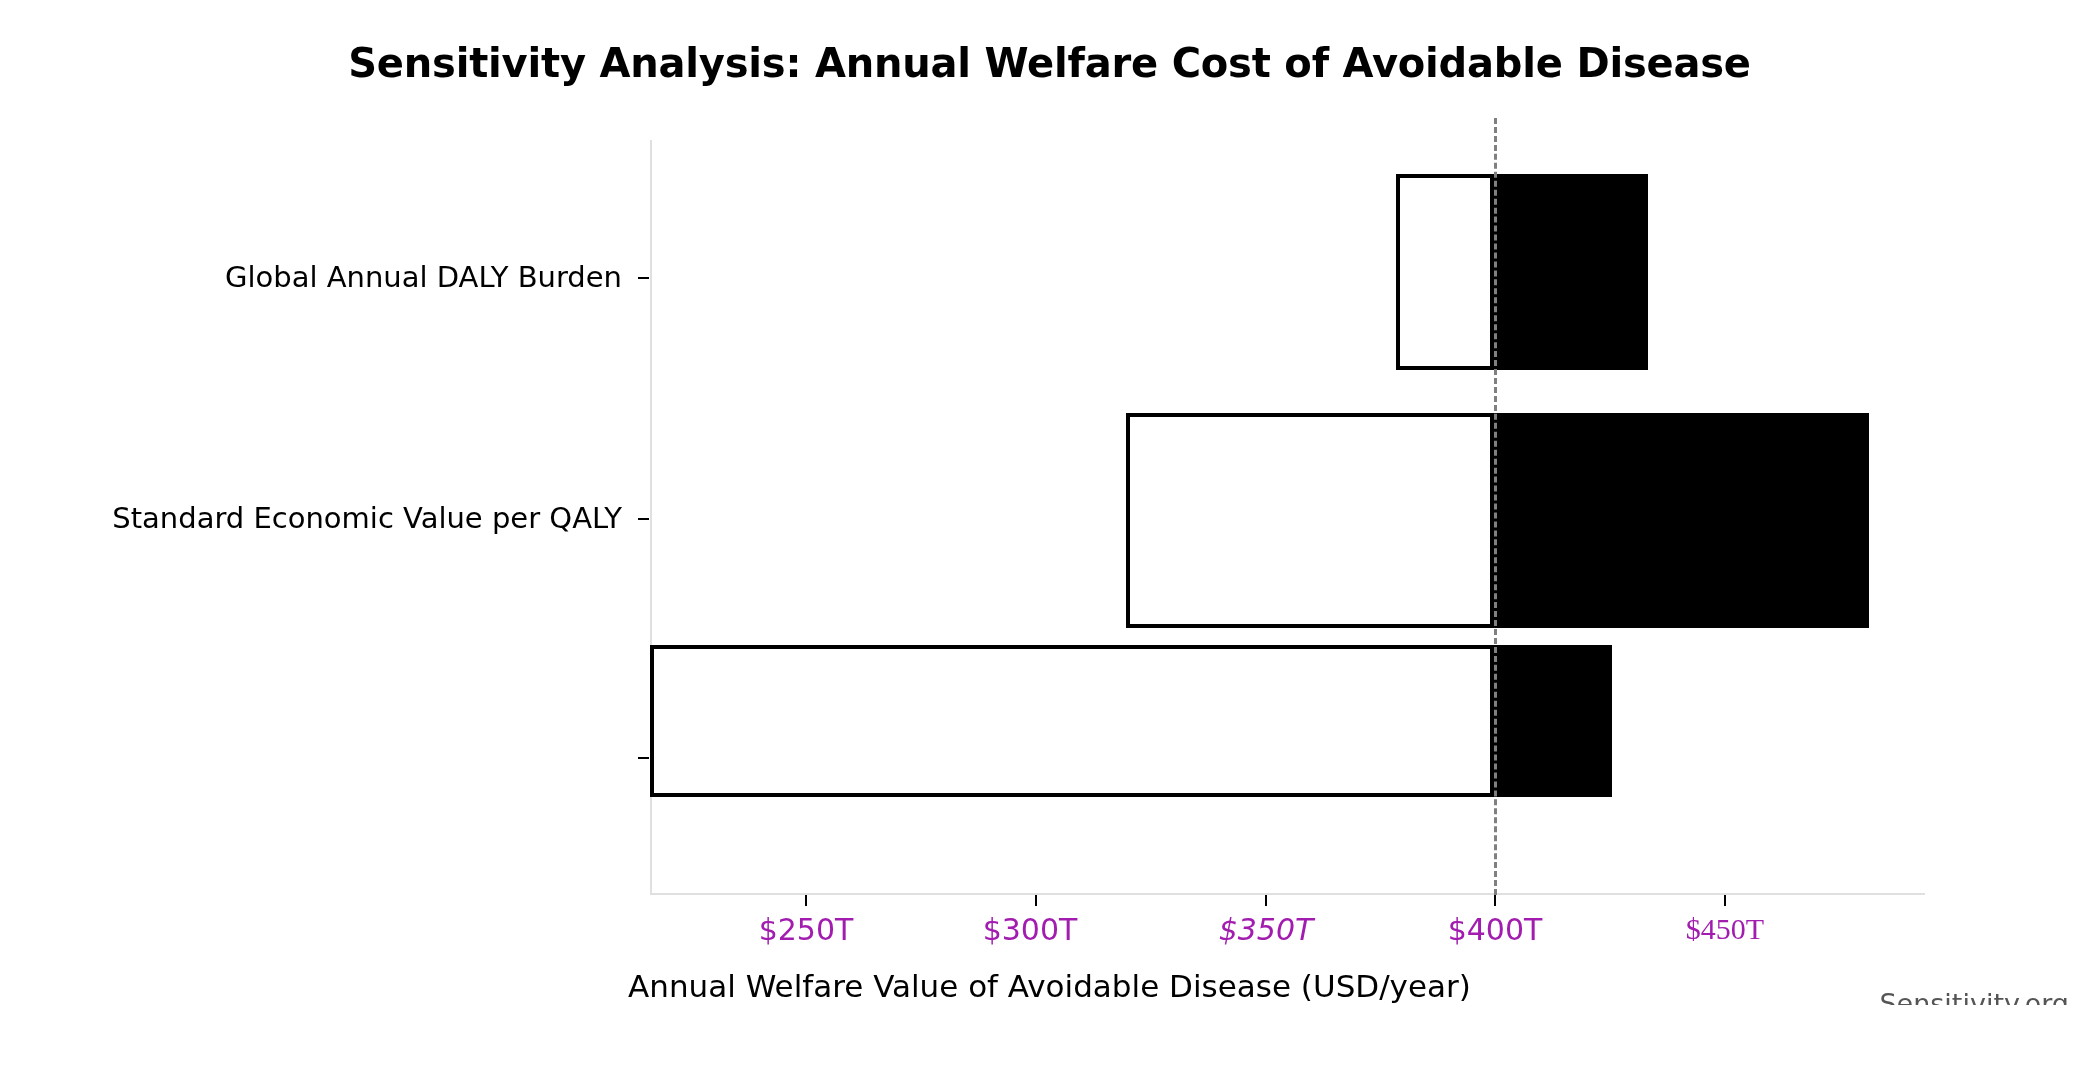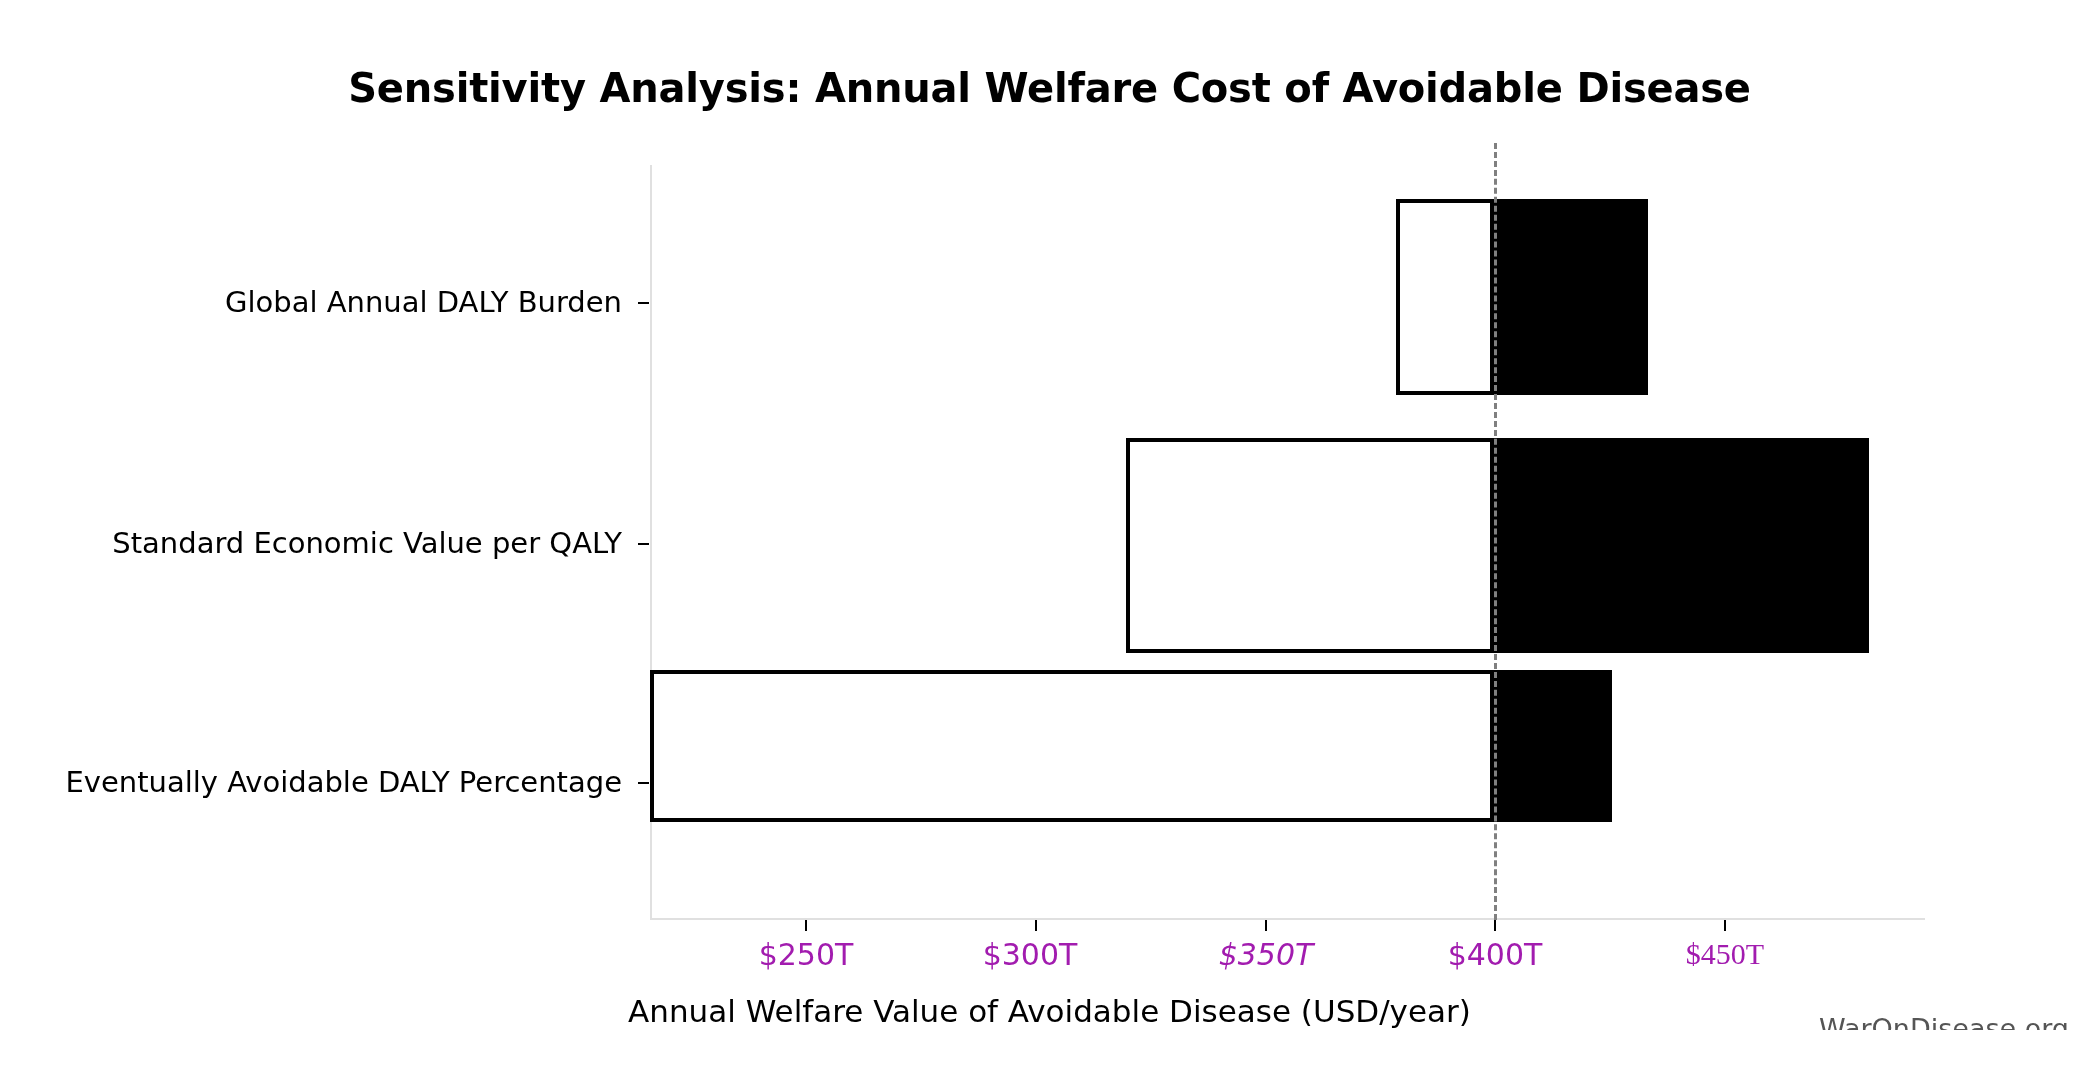--- a/index.html
+++ b/index.html
@@ -10,21 +10,20 @@
   body {
     font-family: "DejaVu Sans", sans-serif;
     -webkit-font-smoothing: antialiased;
   }
   #figure {
     position: relative;
     width: 2099px;
     height: 1005px;
     background: #ffffff;
     overflow: hidden;
-    margin-top: 25px;
   }
 
   
   #chart-title {
     position: absolute;
     left: 0;
     top: 40px;
     width: 2099px;
     text-align: center;
     font-size: 40px;
@@ -151,21 +150,20 @@
 </style>
 </head>
 <body>
 
 <div id="figure">
 
   <div id="chart-title">Sensitivity Analysis: Annual Welfare Cost of Avoidable Disease</div>
 
   <div class="ylabel-wrap" style="top:518px;">Standard Economic Value per QALY</div>
   <div class="ylabel-wrap" style="top:277px;">Global Annual DALY Burden</div>
-  <div class="ylabel-wrap" style="top:757px;">Eventually Avoidable DALY Percentage</div>
 
   <div id="plot-area">
 
     <div class="spine-left"></div>
     <div class="spine-bottom"></div>
 
     <div class="ytick" style="top:137px;"></div>
     <div class="ytick" style="top:378px;"></div>
     <div class="ytick" style="top:617px;"></div>
 
@@ -195,15 +193,15 @@
     <div class="xlabel" style="left:156px;">$250T</div>
     <div class="xlabel" style="left:380px;">$300T</div>
     <div class="xlabel" style="left:616px;font-style:italic;">$350T</div>
     <div class="xlabel" style="left:845px;">$400T</div>
     <div class="xlabel" style="left:1075px;font-family:Liberation Serif, serif;">$450T</div>
 
   </div>
 
   <div id="xaxis-title">Annual Welfare Value of Avoidable Disease (USD/year)</div>
 
-  <div id="watermark">WarOnDisease.org</div>
+  <div id="watermark">Sensitivity.org</div>
 
 </div>
 
 </body></html>

